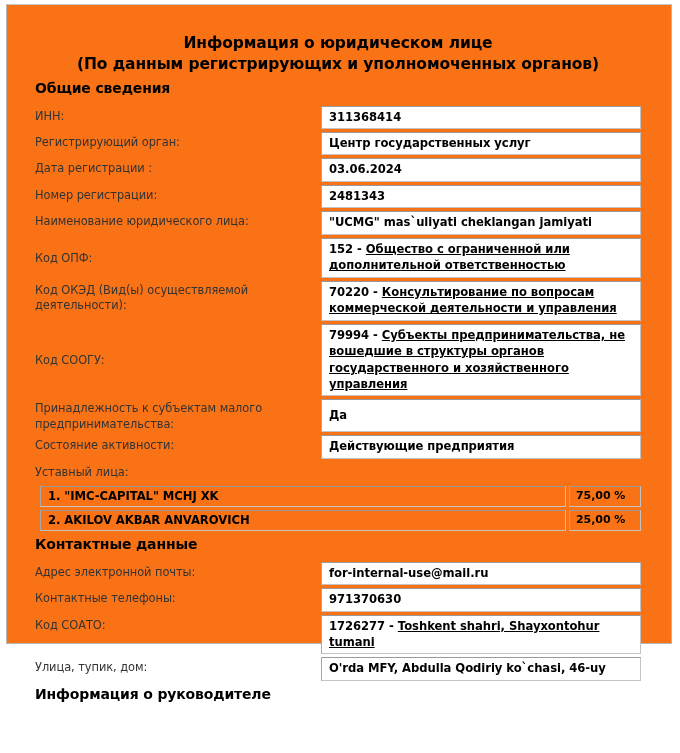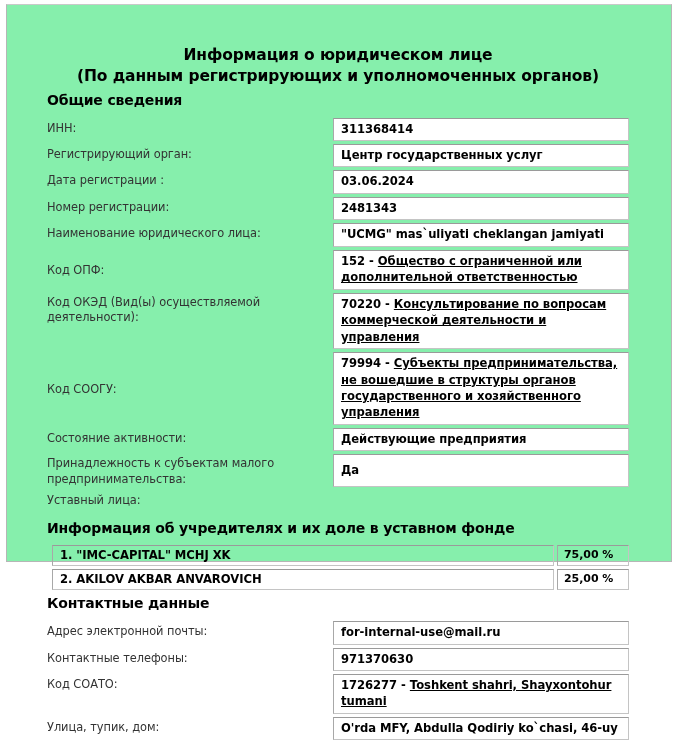--- a/index.html
+++ b/index.html
@@ -14,25 +14,25 @@
     height: 753px;
     font-family: "DejaVu Sans", "Liberation Sans", sans-serif;
     color: #1a1a1a;
     overflow: hidden;
   }
   .page {
     position: absolute;
     left: 6px;
     top: 4px;
     width: 666px;
-    height: 558px;
+    height: 640px;
     border: 1px solid #b6b6b6;
     border-top-color: #c9c9c9;
-    background: #86efac;
-    padding: 16px;
+    background: #f97316;
+    padding: 4px;
   }
   .inner {
     padding: 18px 26px 0 24px;
   }
 
   
   .doc-title {
     text-align: center;
     font-size: 15.5px;
     font-weight: bold;
@@ -171,34 +171,33 @@
       <div class="field-label multiline">Код ОКЭД (Вид(ы) осуществляемой деятельности):</div>
       <div class="field-value"><span>70220 - </span><span class="lnk">Консультирование по вопросам коммерческой деятельности и управления</span></div>
     </div>
 
     <div class="field-row">
       <div class="field-label multiline center-v">Код СООГУ:</div>
       <div class="field-value"><span>79994 - </span><span class="lnk">Субъекты предпринимательства, не вошедшие в структуры органов государственного и хозяйственного управления</span></div>
     </div>
 
     <div class="field-row">
+      <div class="field-label multiline">Принадлежность к субъектам малого предпринимательства:</div>
+      <div class="field-value center-v">Да</div>
+    </div>
+
+    <div class="field-row">
       <div class="field-label">Состояние активности:</div>
       <div class="field-value">Действующие предприятия</div>
     </div>
 
     <div class="field-row">
-      <div class="field-label multiline">Принадлежность к субъектам малого предпринимательства:</div>
-      <div class="field-value center-v">Да</div>
-    </div>
-
-    <div class="field-row">
       <div class="field-label">Уставный лица:</div>
     </div>
 
-    <div class="section-heading tight">Информация об учредителях и их доле в уставном фонде</div>
 
     <div class="founder-row">
       <div class="founder-name">1. "IMC-CAPITAL" MCHJ XK</div>
       <div class="founder-share">75,00 %</div>
     </div>
     <div class="founder-row">
       <div class="founder-name">2. AKILOV AKBAR ANVAROVICH</div>
       <div class="founder-share">25,00 %</div>
     </div>
 
@@ -217,15 +216,16 @@
     <div class="field-row">
       <div class="field-label">Код СОАТО:</div>
       <div class="field-value"><span>1726277 - </span><span class="lnk">Toshkent shahri, Shayxontohur tumani</span></div>
     </div>
 
     <div class="field-row">
       <div class="field-label">Улица, тупик, дом:</div>
       <div class="field-value">O'rda MFY, Abdulla Qodiriy ko`chasi, 46-uy</div>
     </div>
 
+    <div class="section-heading">Информация о руководителе</div>
 
   </div>
 </div>
 
 </body></html>

